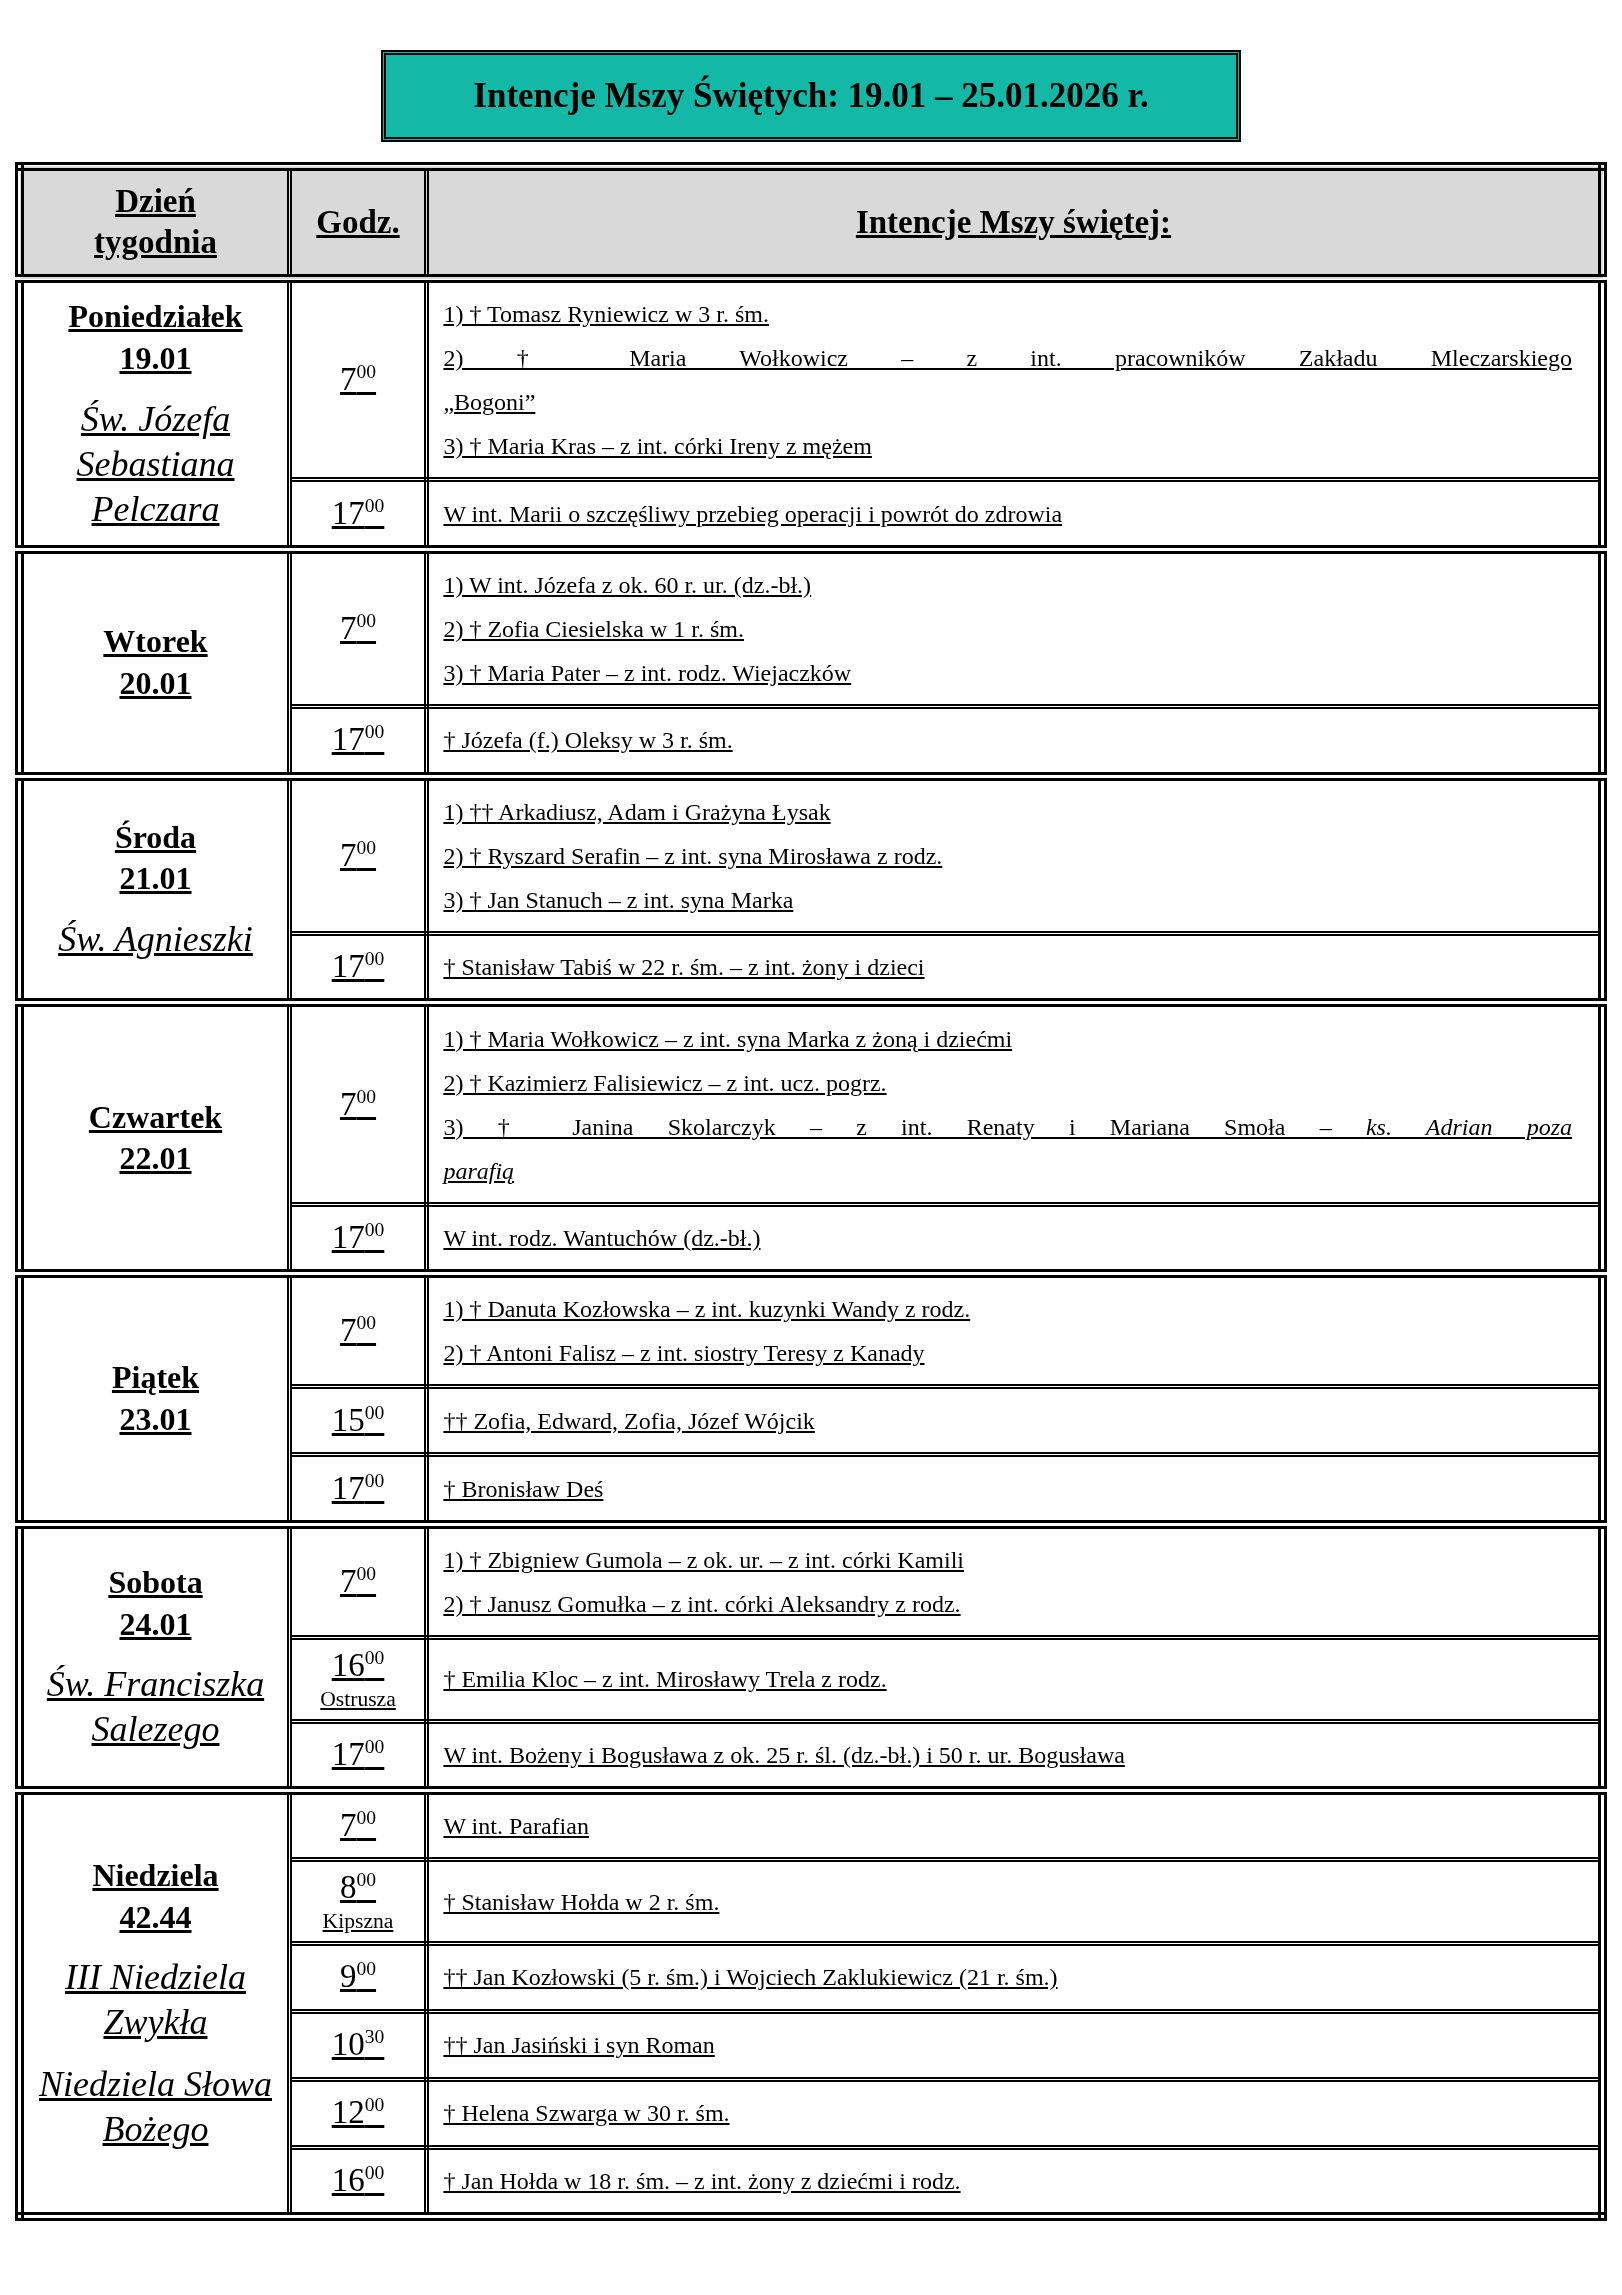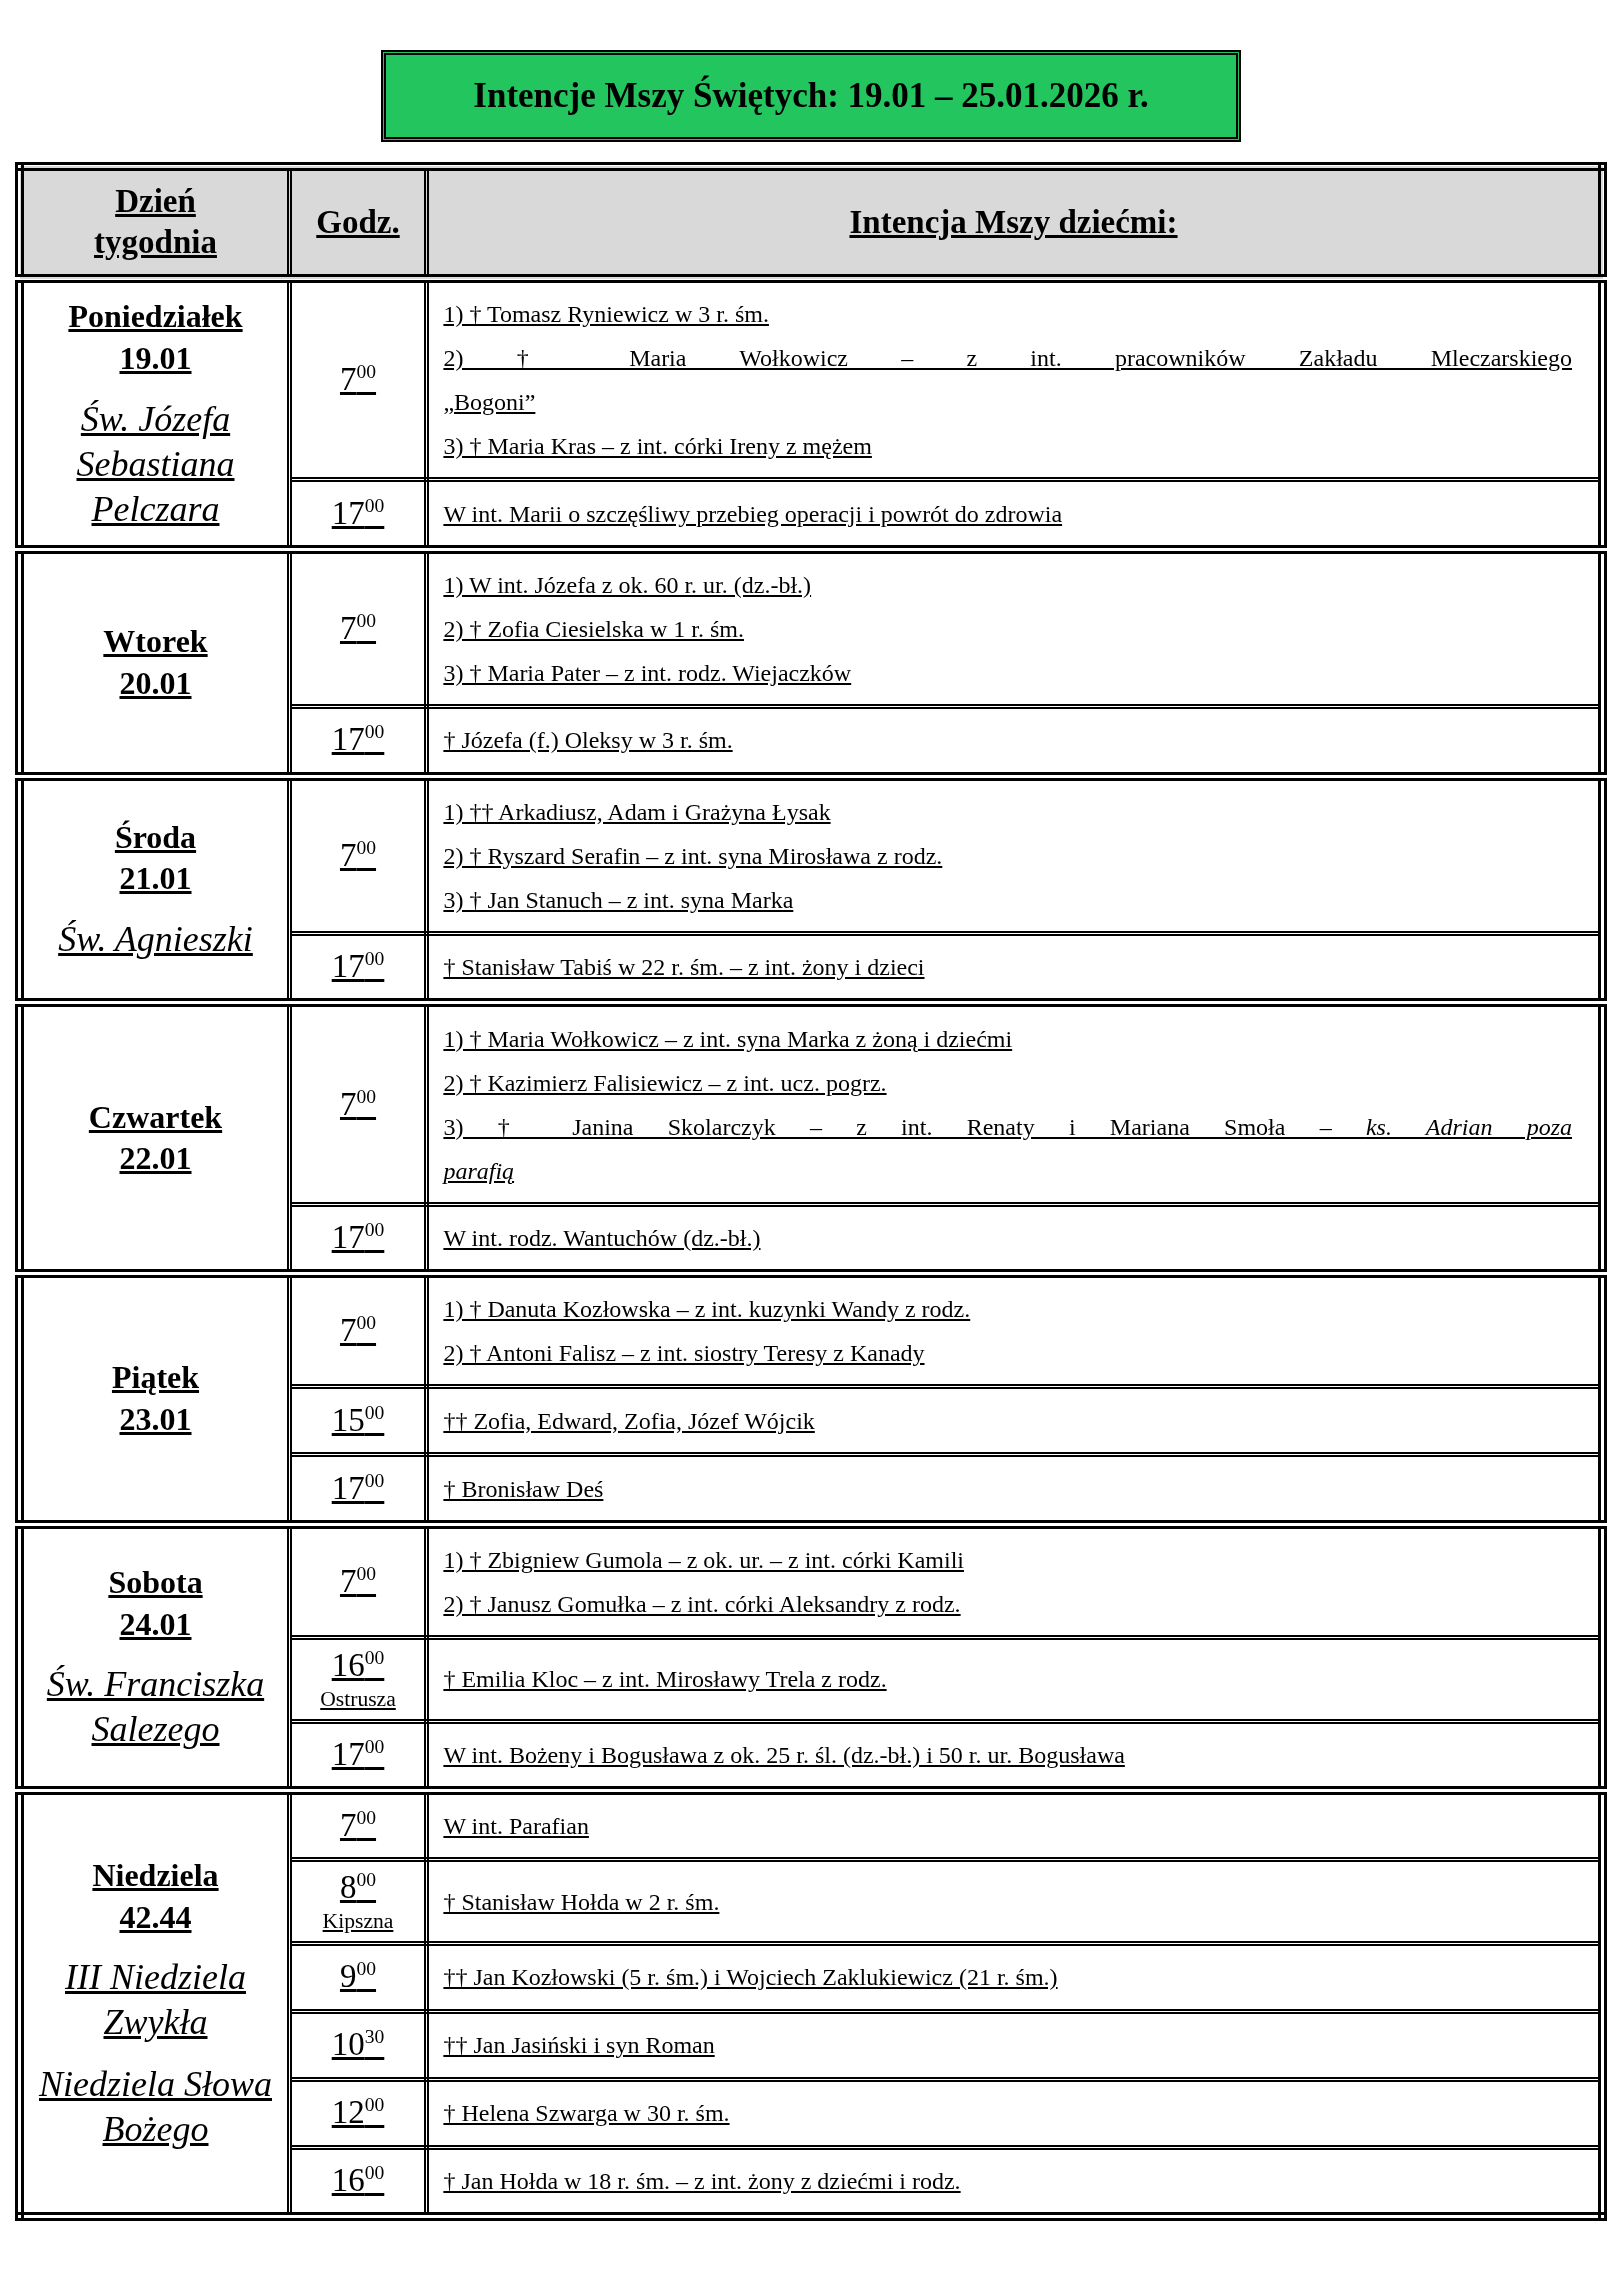--- a/index.html
+++ b/index.html
@@ -5,21 +5,21 @@
   html, body { margin: 0; padding: 0; }
   body {
     width: 1622px; height: 2295px;
     background: #ffffff; color: #000;
     font-family: "Liberation Serif", "DejaVu Serif", serif;
     overflow: hidden;
   }
   .title-box {
     width: 850px;
     margin: 50px auto 0;
-    background: #22c55e;
+    background: #14b8a6;
     border: 5.9px double #000;
     text-align: center;
     padding: 21px 0;
     font-weight: bold;
     font-size: 35px;
     letter-spacing: 0;
   }
   table.schedule {
     width: 1583px;
     margin: 19.6px auto 0;
@@ -85,21 +85,21 @@
   <colgroup>
     <col class="c-day">
     <col class="c-time">
     <col class="c-int">
   </colgroup>
   <thead>
     <tr>
       <th class="day-h">Dzień
 tygodnia</th>
       <th>Godz.</th>
-      <th>Intencja Mszy dziećmi:</th>
+      <th>Intencje Mszy świętej:</th>
     </tr>
   </thead>
   <tbody id="rows">
       <tr class="day-start">
         <td class="day-cell" rowspan="2">
           <div class="day-name">Poniedziałek</div>
           <div class="day-date">19.01</div>
           <div class="feast">Św. Józefa Sebastiana Pelczara</div>
         </td>
         <td class="time-cell">

